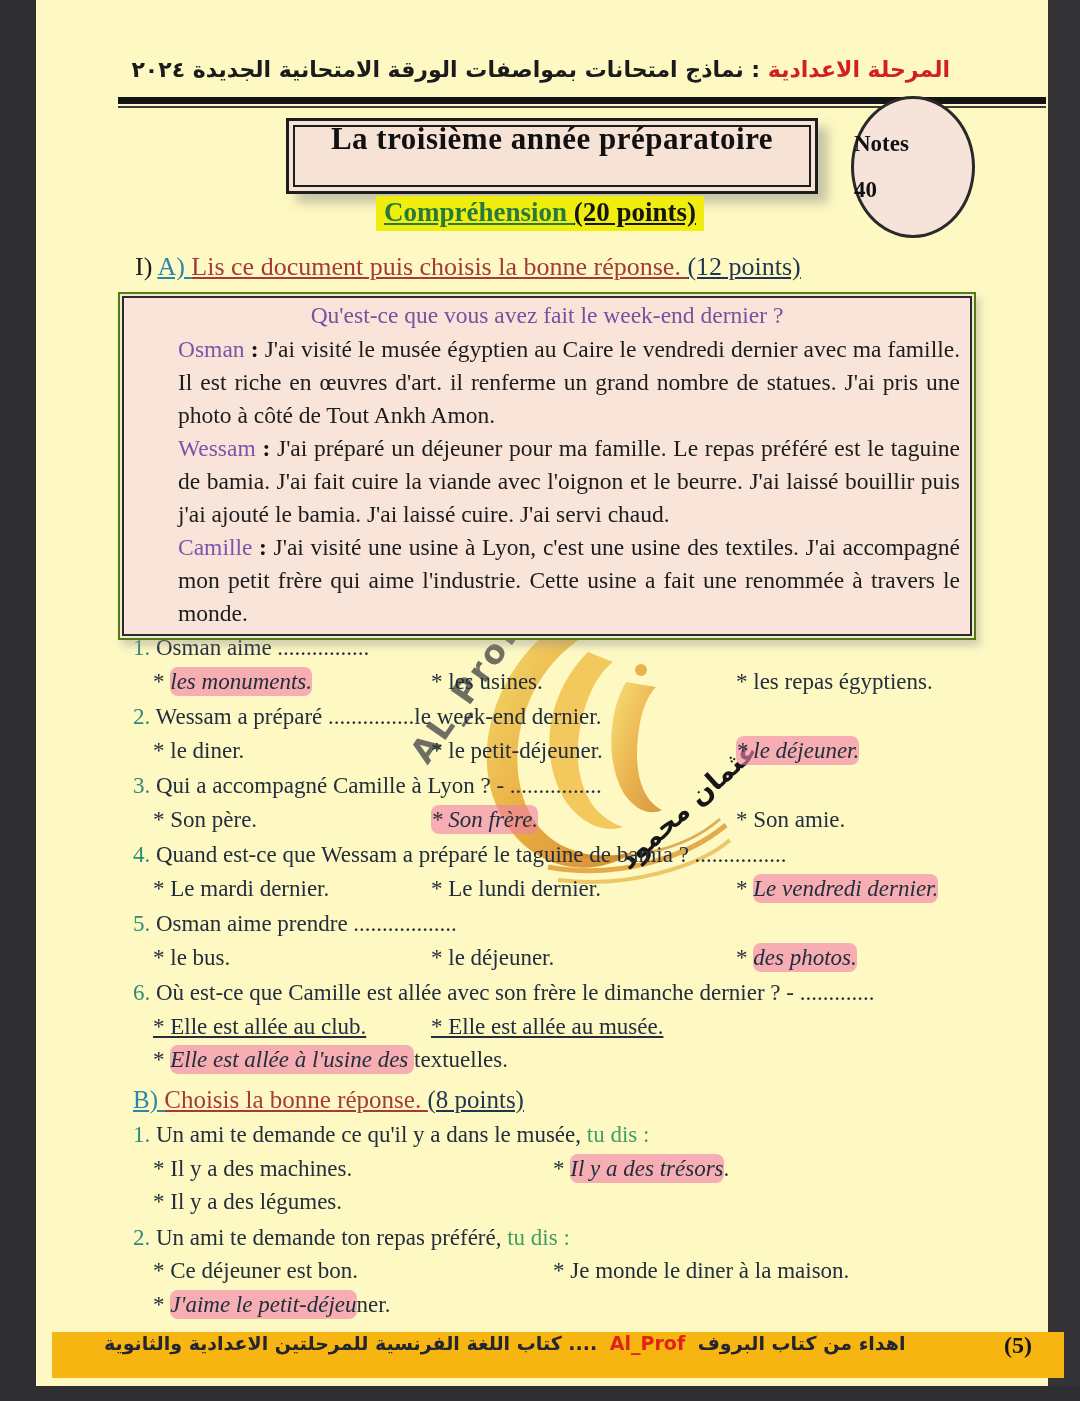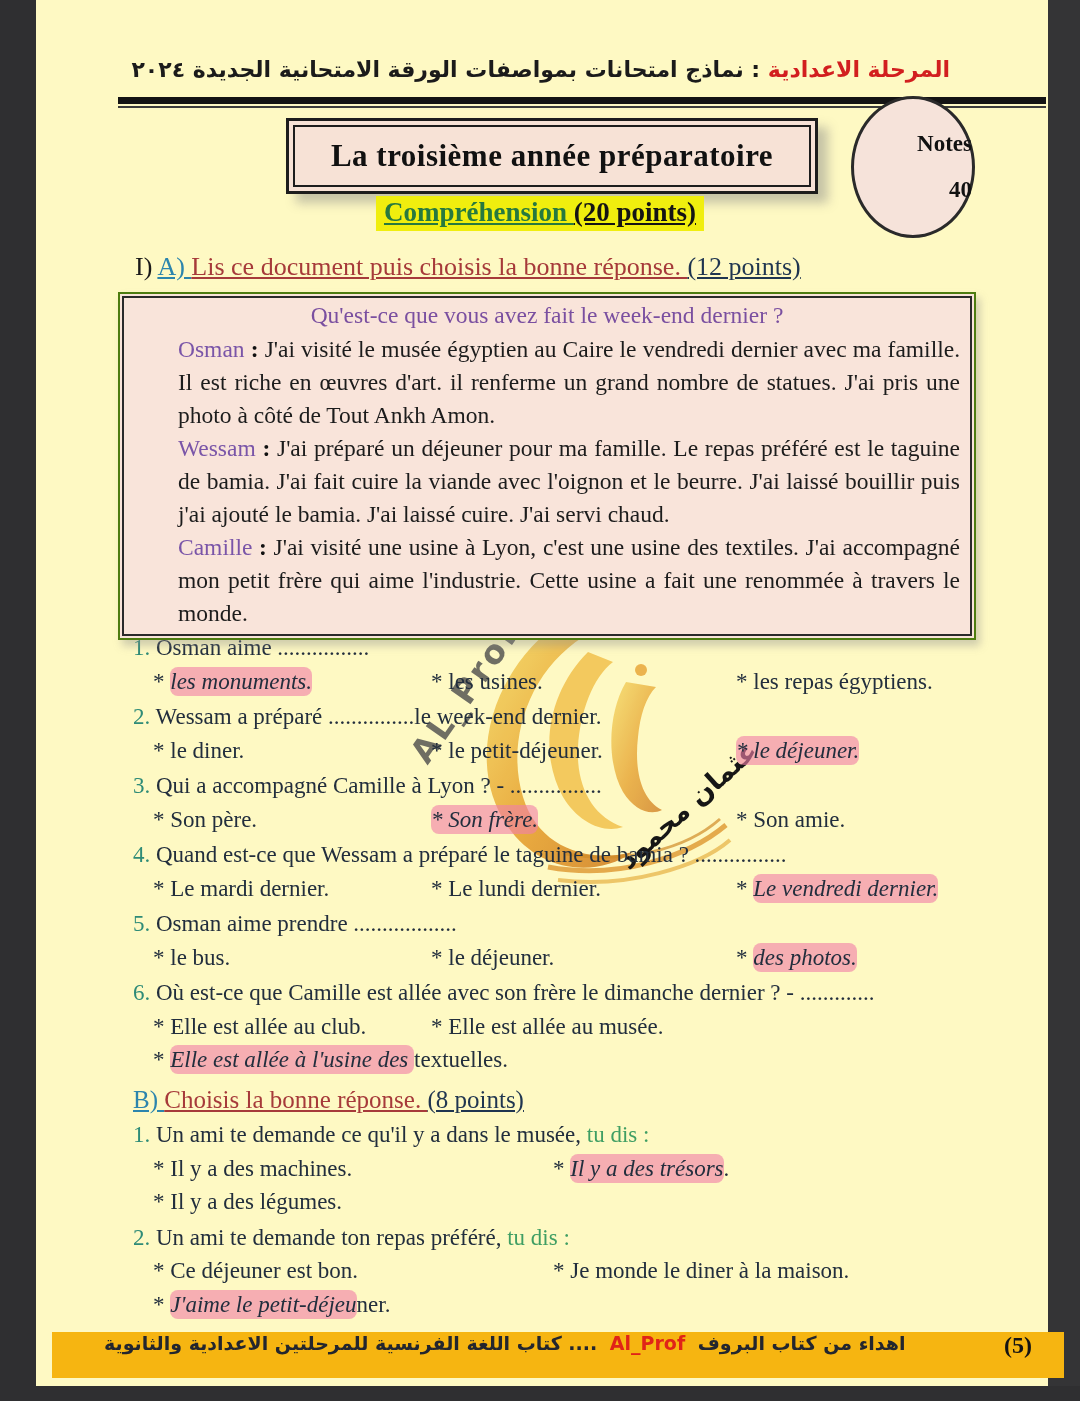--- a/index.html
+++ b/index.html
@@ -16,26 +16,26 @@
     font-family:"DejaVu Sans", sans-serif; font-weight:bold; font-size:22px; color:#1b1b1b; }
   .ar-header .red { color:#d21f1f; }
 
   .ruler { position:absolute; top:97px; left:118px; right:34px; height:11px;
     border-top:7px solid #141414; border-bottom:2px solid #3c3c3c; }
 
   
   .plaque { position:absolute; left:286px; top:118px; width:532px; height:76px;
     background:#f7e2d6; border:3px solid #1d1d1d;
     box-shadow: inset 0 0 0 4px #f7e2d6, inset 0 0 0 6px #1d1d1d, 10px 9px 10px rgba(130,130,130,.45);
-    display:flex; align-items:center; justify-content:center; }
+    display:flex; align-items:flex-start; justify-content:center; }
   .plaque h1 { font-size:31px; font-weight:bold; color:#111; letter-spacing:.5px; }
 
   .notes-circle { position:absolute; left:851px; top:96px; width:124px; height:142px;
     background:#f6e3da; border:3px solid #2a2a2a; border-radius:50%;
-    display:flex; flex-direction:column; align-items:flex-end; justify-content:center; gap:20px; z-index:3; }
+    display:flex; flex-direction:column; align-items:flex-start; justify-content:center; gap:20px; z-index:3; }
   .notes-circle .nl { font-size:23px; font-weight:bold; color:#111; }
 
   
   .comp { position:absolute; top:196px; left:50%; transform:translateX(-50%);
     background:#f0ee0e; padding:1px 8px 3px 8px; font-weight:bold; font-size:27px; white-space:nowrap; }
   .comp .green { color:#27793f; text-decoration:underline; }
   .comp .pts { color:#141414; text-decoration:underline; }
 
   .partA { position:absolute; left:135px; top:252px; font-size:26px; white-space:nowrap; }
   .partA span { text-decoration:underline; }
@@ -62,21 +62,21 @@
   .wm-name { position:absolute; left:612px; top:852px; transform:rotate(-42deg); transform-origin:0 0;
     font-family:"DejaVu Sans", sans-serif; font-size:27px; font-weight:bold; color:#161616; z-index:1; }
 
   
   .qwrap { position:absolute; left:133px; top:629px; width:814px; font-size:23px;
     line-height:33.5px; color:#222e3d; z-index:1; }
   .qnum { color:#2e8b77; }
   .qtext { color:#222e3d; }
   .green { color:#3f9e63; }
   .optrow3 { display:grid; grid-template-columns:278px 305px 1fr; padding-left:20px; }
-  .optrow2 { display:grid; grid-template-columns:278px 1fr; padding-left:20px; }
+  .optrow2 { display:grid; grid-template-columns:278px 1fr; padding-left:20px;text-decoration:underline; }
   .optrowB { display:grid; grid-template-columns:400px 1fr; padding-left:20px; }
   .optrow1 { padding-left:20px; }
   .qblock { margin-top:2px; }
   .mk { background:rgba(240,128,168,.62); border-radius:8px; padding:2px 0;font-style:italic; }
   .mk:empty { display:none; padding:0; }
 
   .partB { font-size:25px; margin-top:6px; white-space:nowrap; }
   .partB span { text-decoration:underline; }
   .partB .letter { color:#2c85ad; }
   .partB .instr { color:#a63a3a; }

